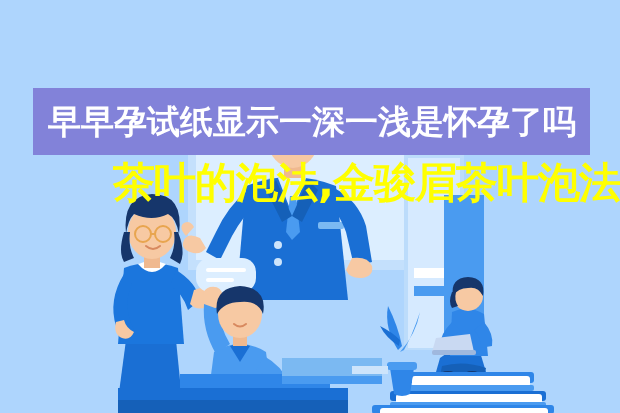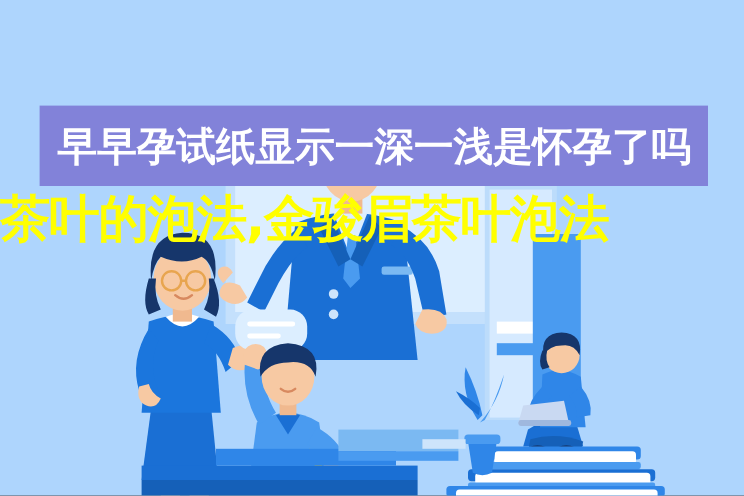--- a/index.html
+++ b/index.html
@@ -1,21 +1,21 @@
 <!DOCTYPE html>
 <html><head>
 <meta charset="utf-8">
 <style>
   html,body{margin:0;padding:0;}
   body{
     width:620px;height:413px;overflow:hidden;
     font-family:"DejaVu Sans","Liberation Sans",sans-serif;
     background:#aed5fd;
   }
-  #stage{position:relative;width:620px;height:413px;overflow:hidden;background:#404040;}
+  #stage{position:relative;width:620px;height:413px;overflow:hidden;background:#4d7c0f;}
 
   
   #illus{position:absolute;inset:0;}
   #illus svg{display:block;width:620px;height:413px;}
 
   
   .banner{
     position:absolute;left:33px;top:88px;width:557px;height:67px;
     background:#8282d9;z-index:40;
   }
@@ -24,21 +24,21 @@
     z-index:41;
     display:flex;align-items:center;
     color:#ffffff;font-weight:bold;font-size:33px;letter-spacing:0px;
     line-height:60px;white-space:nowrap;
   }
 
   
   .ytext{
     position:absolute;left:0;top:160px;width:620px;z-index:50;
     color:#ffff00;font-weight:bold;font-size:42px;line-height:45px;
-    text-align:left;white-space:nowrap;
+    text-align:right;white-space:nowrap;
   }
   .yline{display:block;white-space:nowrap;}
   .yline-1{letter-spacing:-1px;}
   .yline-2{letter-spacing:-1px;}
 </style>
 </head>
 <body>
 
 <div id="stage">
 

